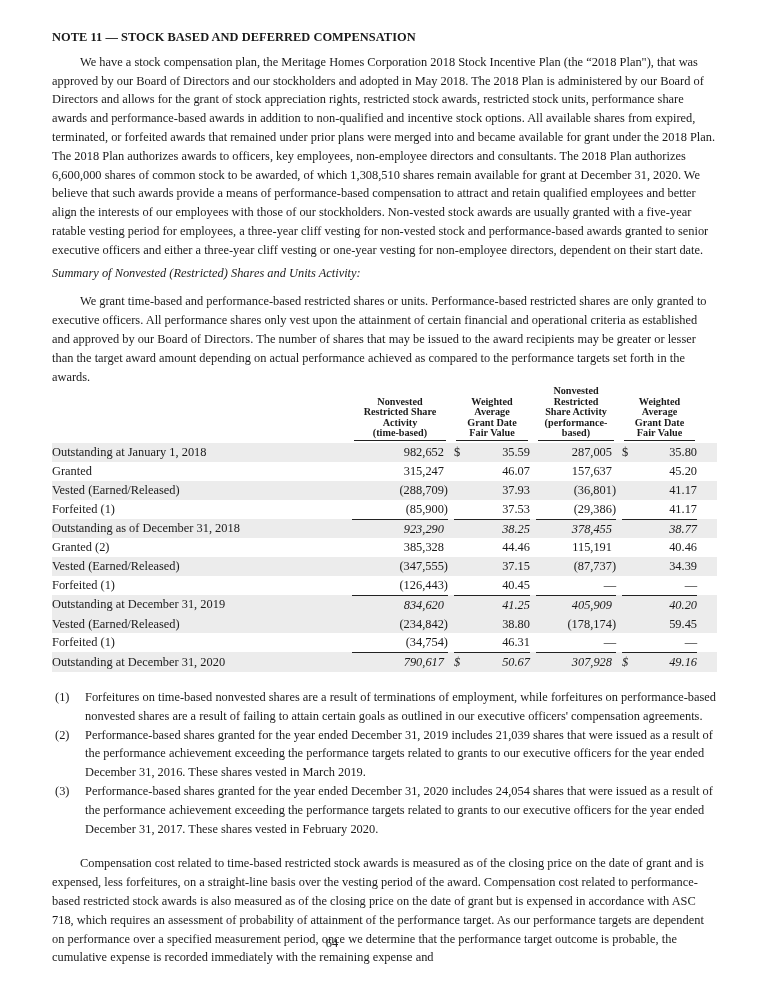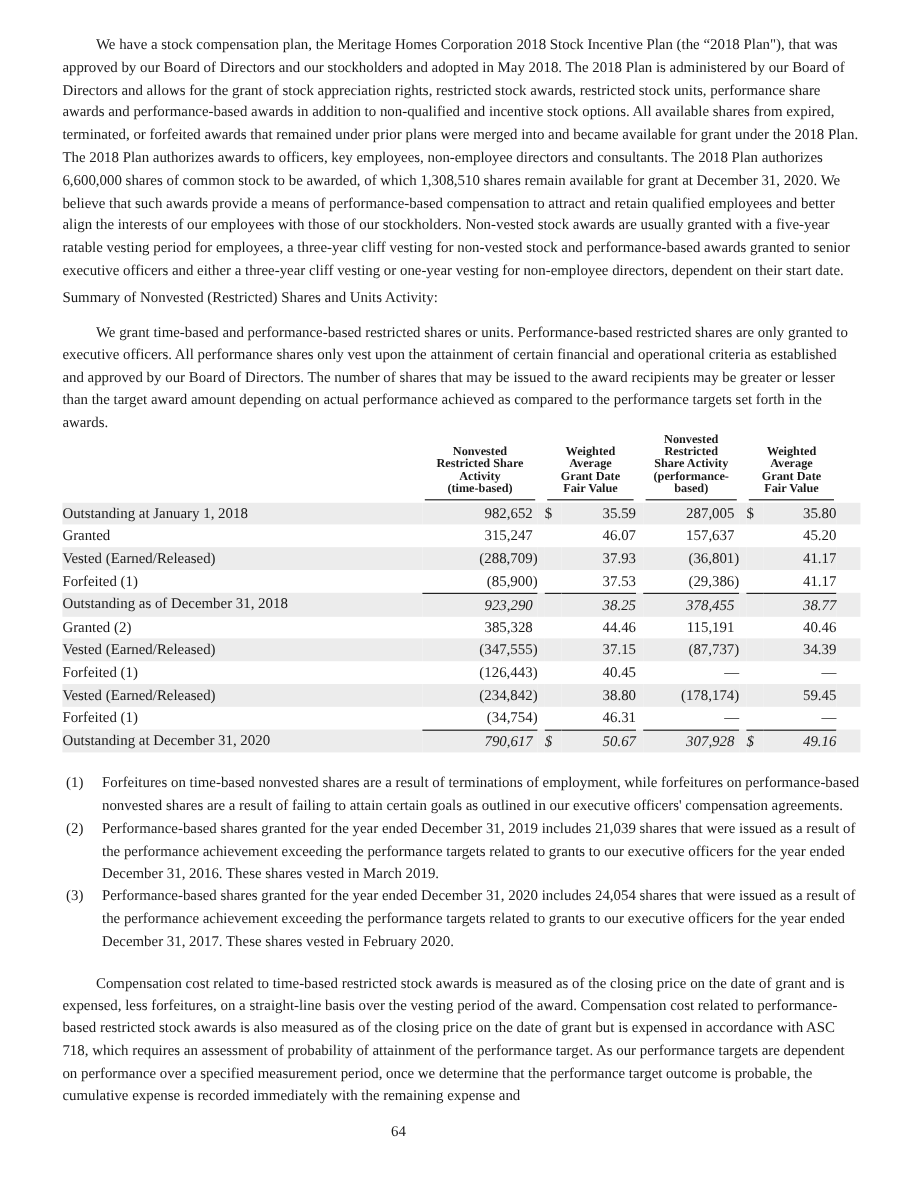--- a/index.html
+++ b/index.html
@@ -6,21 +6,21 @@
   body {
     width: 768px; height: 1000px; position: relative; overflow: hidden;
     font-family: "Liberation Serif", "DejaVu Serif", serif;
     color: #1a1a1a; font-size: 12.4px; line-height: 18.8px;
   }
   .page { position: absolute; left: 52px; top: 28px; width: 665px; }
   .heading { font-weight: bold; font-size: 12.4px; margin: 0 0 6px 0; letter-spacing: 0.05px; }
   p { margin: 0; text-align: left; }
   .indent { text-indent: 28px; }
   .para1 { margin-bottom: 4px; }
-  .subheading { margin: 2px 0 10px 0; }
+  .subheading { font-style: italic; margin: 2px 0 10px 0; }
   .para2 { }
 
   table.activity { border-collapse: separate; border-spacing: 0; width: 665px; table-layout: fixed; }
   table.activity th {
     font-weight: bold; font-size: 10.2px; line-height: 10.4px; text-align: center;
     vertical-align: bottom; padding: 0 0 2px 0;
   }
   table.activity th.col-h span { display: block; border-bottom: 1.5px solid #222; padding-bottom: 2px; margin: 0 2px; }
   table.activity td { padding: 0; height: 18.8px; line-height: 18.8px; white-space: nowrap; }
   tr.shade td { background: #ececec; }
@@ -37,20 +37,21 @@
   .fn .fn-num { width: 33px; flex: none; padding-left: 3px; box-sizing: border-box; }
   .fn .fn-text { flex: 1; }
 
   .para3 { margin-top: 16px; }
   .page-number { position: absolute; left: 0; width: 664px; top: 934px; text-align: center; }
 </style>
 </head>
 <body>
 
 <div class="page">
+  <div class="heading">NOTE 11 — STOCK BASED AND DEFERRED COMPENSATION</div>
 
   <p class="indent para1">We have a stock compensation plan, the Meritage Homes Corporation 2018 Stock Incentive Plan (the “2018 Plan"), that was approved by our Board of Directors and our stockholders and adopted in May 2018. The 2018 Plan is administered by our Board of Directors and allows for the grant of stock appreciation rights, restricted stock awards, restricted stock units, performance share awards and performance-based awards in addition to non-qualified and incentive stock options. All available shares from expired, terminated, or forfeited awards that remained under prior plans were merged into and became available for grant under the 2018 Plan. The 2018 Plan authorizes awards to officers, key employees, non-employee directors and consultants. The 2018 Plan authorizes 6,600,000 shares of common stock to be awarded, of which 1,308,510 shares remain available for grant at December 31, 2020. We believe that such awards provide a means of performance-based compensation to attract and retain qualified employees and better align the interests of our employees with those of our stockholders. Non-vested stock awards are usually granted with a five-year ratable vesting period for employees, a three-year cliff vesting for non-vested stock and performance-based awards granted to senior executive officers and either a three-year cliff vesting or one-year vesting for non-employee directors, dependent on their start date.</p>
 
   <p class="subheading">Summary of Nonvested (Restricted) Shares and Units Activity:</p>
 
   <p class="indent para2">We grant time-based and performance-based restricted shares or units.  Performance-based restricted shares are only granted to executive officers. All performance shares only vest upon the attainment of certain financial and operational criteria as established and approved by our Board of Directors. The number of shares that may be issued to the award recipients may be greater or lesser than the target award amount depending on actual performance achieved as compared to the performance targets set forth in the awards.</p>
 
   <table class="activity">
     <colgroup>
       <col style="width:300px">
@@ -214,20 +215,33 @@
           <td></td>
         <td class="num">40.45</td>
         <td></td>
         <td class="num dash">—</td>
         <td></td>
           <td></td>
         <td class="num">—</td>
         <td></td>
       </tr>
 
+      <tr class="shade rule-top">
+        <td class="label">Outstanding at December 31, 2019</td>
+        <td class="num neg-pad ruled">834,620</td>
+        <td></td>
+        <td class="ruled"></td>
+        <td class="num ruled">41.25</td>
+        <td></td>
+        <td class="num neg-pad ruled">405,909</td>
+        <td></td>
+        <td class="ruled"></td>
+        <td class="num ruled">40.20</td>
+        <td></td>
+      </tr>
 
 
       <tr class="shade">
         <td class="label">Vested (Earned/Released)</td>
         <td class="num paren">(234,842)</td>
         <td></td>
           <td></td>
         <td class="num">38.80</td>
         <td></td>
         <td class="num paren">(178,174)</td>

